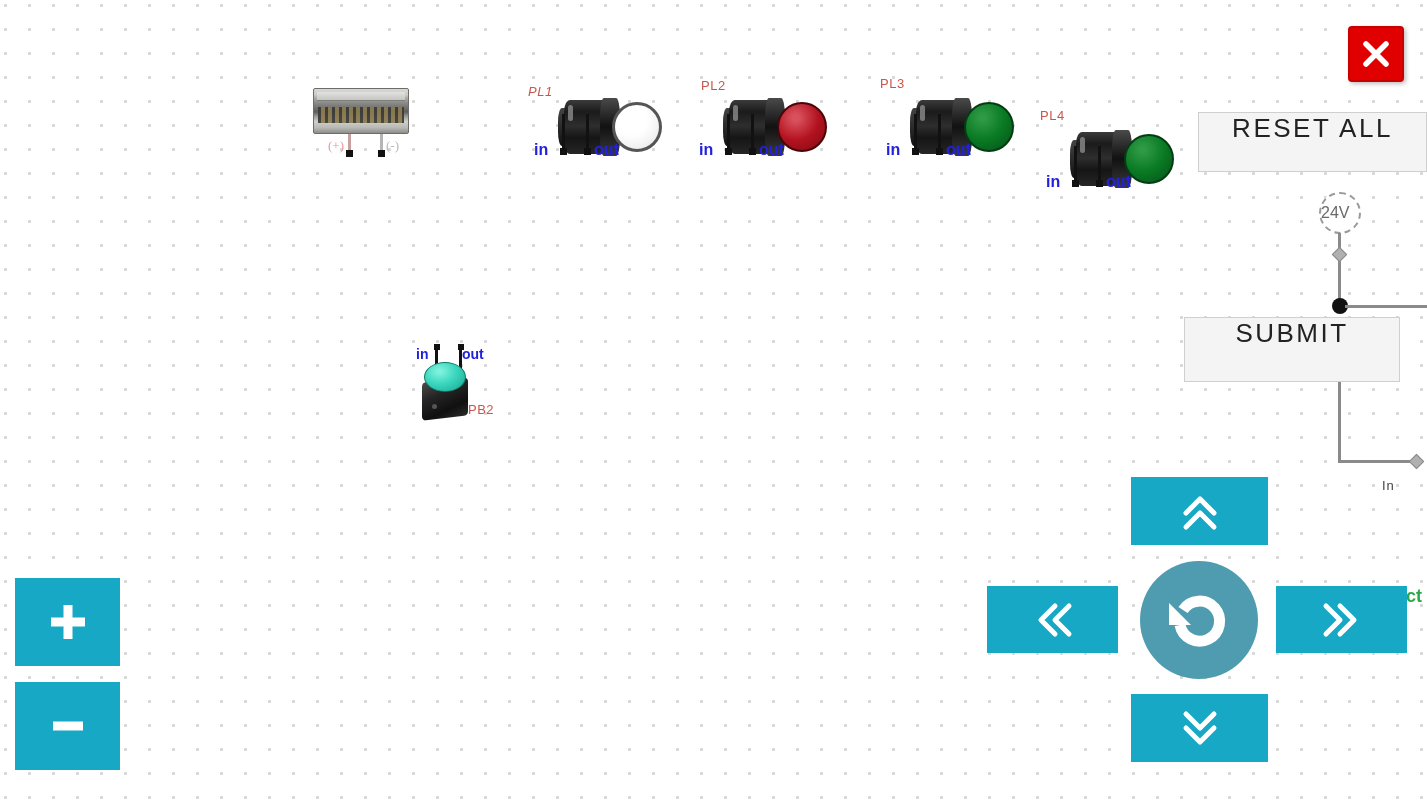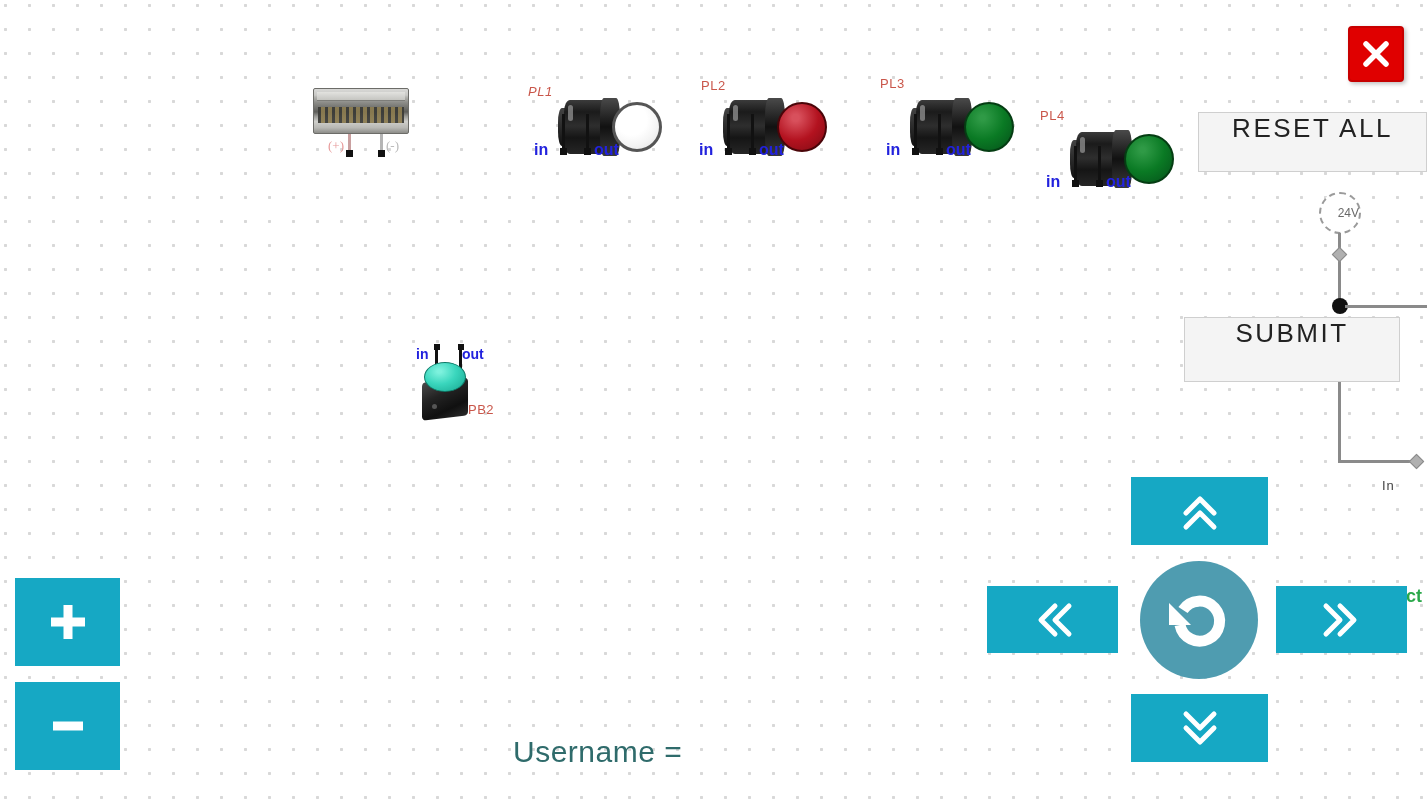--- a/index.html
+++ b/index.html
@@ -154,22 +154,22 @@
   
   .wire-h { position: absolute; height: 3px; background: #8a8a8a; }
   .wire-v { position: absolute; width: 3px; background: #8a8a8a; }
   .junction {
     position: absolute; width: 16px; height: 16px; border-radius: 50%;
     background: #111;
   }
   .src-circle {
     position: absolute; width: 42px; height: 42px; border-radius: 50%;
     border: 2px dashed #9a9a9a; background: #fff;
-    display: flex; align-items: center; justify-content: flex-end;
-    font-size: 12px; color: #6a6a6a; font-family: "Liberation Sans", sans-serif;
+    display: flex; align-items: center; justify-content: flex-start;
+    font-size: 16px; color: #6a6a6a; font-family: "Liberation Sans", sans-serif;
   }
   .pin-diamond {
     position: absolute; width: 11px; height: 11px; background: #b0b0b0;
     transform: rotate(45deg); border: 1px solid #8a8a8a;
   }
   .wire-pin-label {
     position: absolute; font-size: 13px; color: #444; letter-spacing: 1px;
     font-family: "Liberation Sans", sans-serif;
   }
   .edge-green {
@@ -354,15 +354,14 @@
     </svg>
   </div>
 
   <div class="teal" style="left:1131px;top:694px;width:137px;height:68px;">
     <svg width="52" height="52" viewBox="0 0 52 52">
       <path d="M12 12 L26 26 L40 12" fill="none" stroke="#ffffff" stroke-width="5" stroke-linecap="round" stroke-linejoin="round"></path>
       <path d="M12 26 L26 40 L40 26" fill="none" stroke="#ffffff" stroke-width="5" stroke-linecap="round" stroke-linejoin="round"></path>
     </svg>
   </div>
 
-  <div class="username">Username =</div>
 
 </div>
 
 </body></html>

